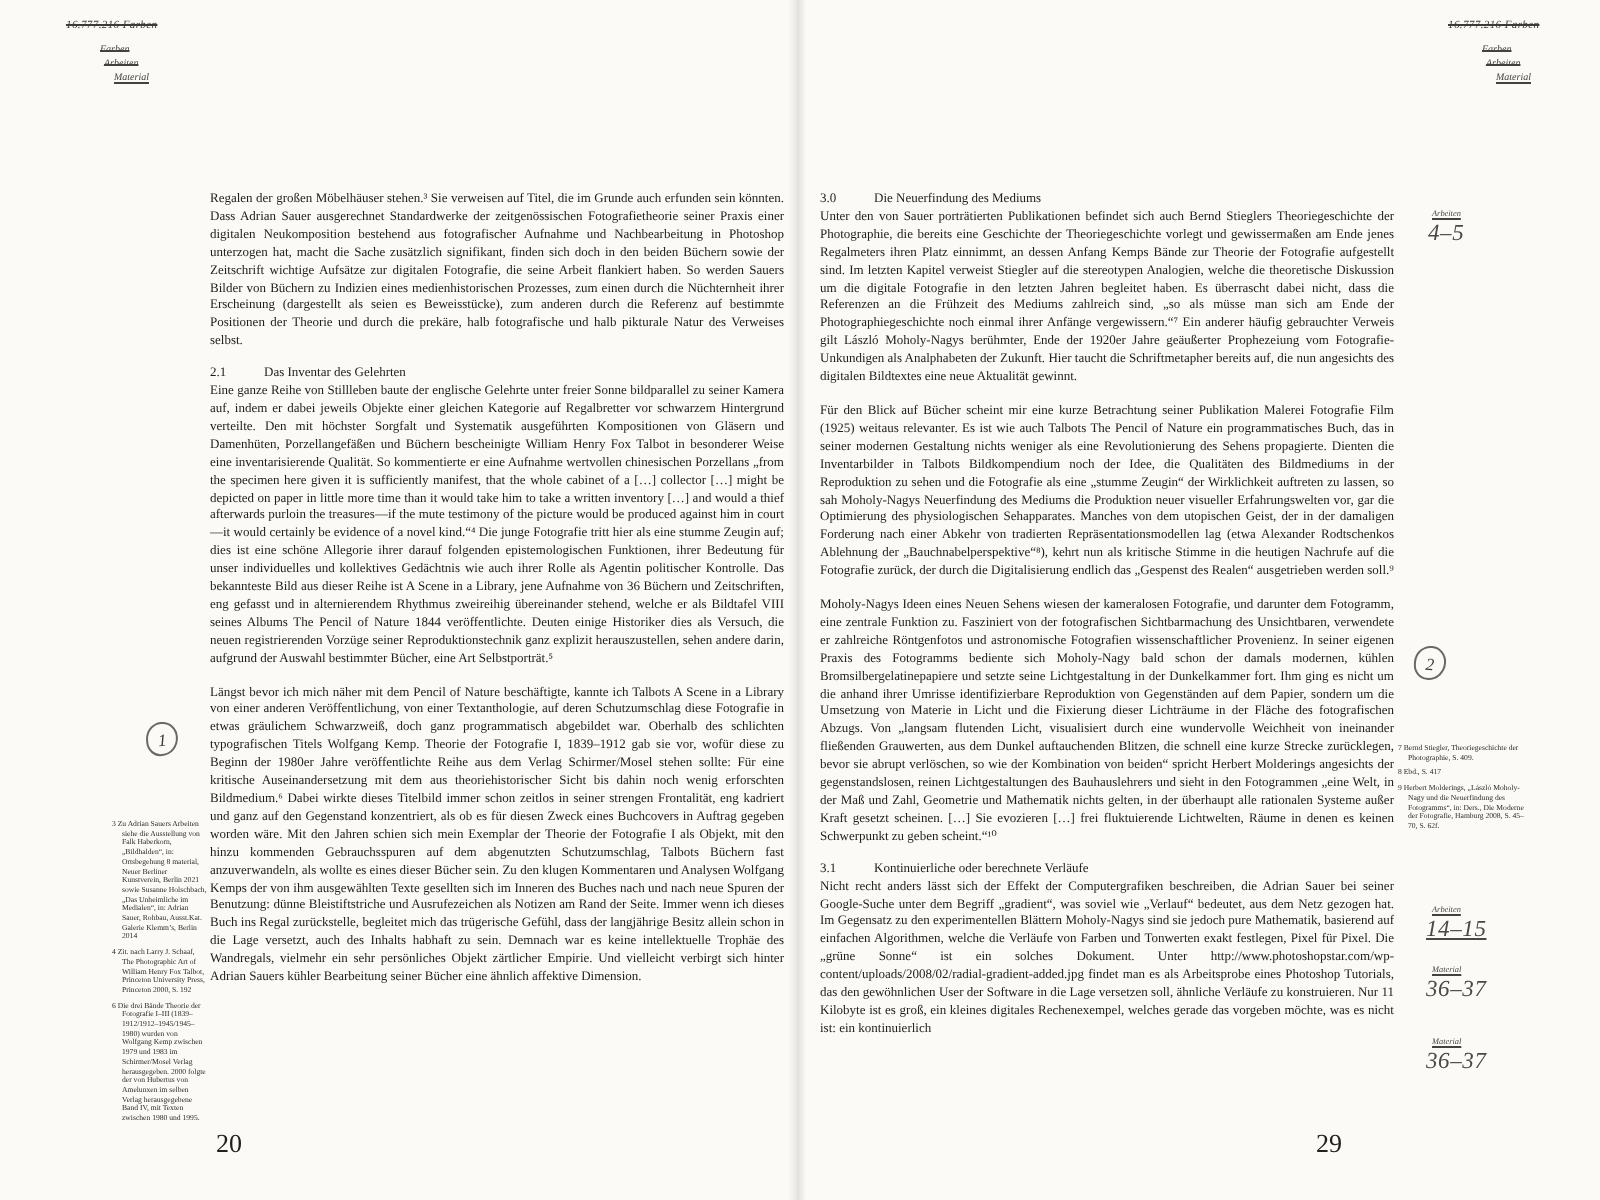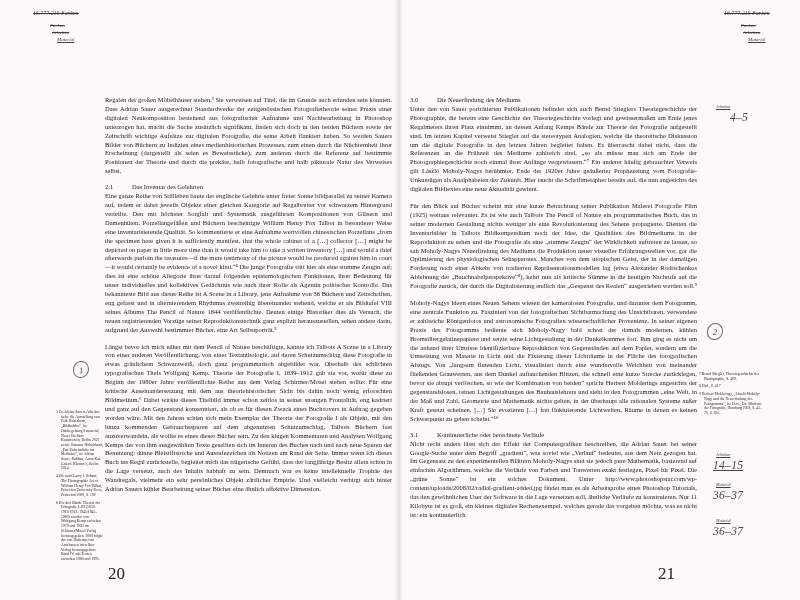--- a/index.html
+++ b/index.html
@@ -34,21 +34,21 @@
             display:flex; align-items:center; justify-content:center;
             font-style:italic; font-size:8.5px; color:#3d3b38; background:transparent; }
   .circle-1 { left:73px;  top:361px; width:16px; height:17px; transform:rotate(-5deg); }
   .circle-2 { left:707px; top:323px; width:16px; height:17px; transform:rotate(4deg); }
 
   
   .ref-label { position:absolute; font-size:4.2px; font-style:italic; color:#45423e;
                text-decoration:underline; text-decoration-thickness:0.5px; text-underline-offset:1px; }
   .ref-pages { position:absolute; font-size:11.5px; font-style:italic; color:#4a4844; letter-spacing:0.3px; }
 
-  .pagenum { position:absolute; font-size:17px; color:#22211f; }
+  .pagenum { position:absolute; font-size:13px; color:#22211f; }
 </style>
 </head>
 <body>
 
 <div class="spread">
 
   <div class="gutter"></div>
 
   <div class="annot run-title" style="left:33px; top:10px;">16.777.216 Farben</div>
   <div class="nav-item struck" style="left:50px; top:23px;">Farben</div>
@@ -81,21 +81,21 @@
   </div>
 
   <div class="pagenum" style="left:108px; top:564px;">20</div>
 
   <div class="annot run-title" style="left:724px; top:10px;">16.777.216 Farben</div>
   <div class="nav-item struck" style="left:741px; top:23px;">Farben</div>
   <div class="nav-item struck" style="left:743px; top:30px;">Arbeiten</div>
   <div class="nav-item under" style="left:748px; top:37px;">Material</div>
 
   <div class="ref-label" style="left:716px; top:104px;">Arbeiten</div>
-  <div class="ref-pages" style="left:714px; top:111px;margin-left:16px;">4–5</div>
+  <div class="ref-pages" style="left:714px; top:111px;">4–5</div>
 
   <div class="circle circle-2">
     <span>2</span>
   </div>
 
   <div class="fnblock" style="left:699px; top:372px; width:64px;">
     <div class="fn">
       <span class="fn-num">7</span>&nbsp;<span>Bernd Stiegler, Theoriegeschichte der Photographie, S. 409.</span>
     </div>
     <div class="fn">
@@ -121,15 +121,15 @@
     </div>
     <div class="para" style="margin-top:0;">Unter den von Sauer porträtierten Publikationen befindet sich auch Bernd Stieglers Theoriegeschichte der Photographie, die bereits eine Geschichte der Theoriegeschichte vorlegt und gewissermaßen am Ende jenes Regalmeters ihren Platz einnimmt, an dessen Anfang Kemps Bände zur Theorie der Fotografie aufgestellt sind. Im letzten Kapitel verweist Stiegler auf die stereotypen Analogien, welche die theoretische Diskussion um die digitale Fotografie in den letzten Jahren begleitet haben. Es überrascht dabei nicht, dass die Referenzen an die Frühzeit des Mediums zahlreich sind, „so als müsse man sich am Ende der Photographiegeschichte noch einmal ihrer Anfänge vergewissern.“⁷ Ein anderer häufig gebrauchter Verweis gilt László Moholy-Nagys berühmter, Ende der 1920er Jahre geäußerter Prophezeiung vom Fotografie-Unkundigen als Analphabeten der Zukunft. Hier taucht die Schriftmetapher bereits auf, die nun angesichts des digitalen Bildtextes eine neue Aktualität gewinnt.</div>
     <div class="para">Für den Blick auf Bücher scheint mir eine kurze Betrachtung seiner Publikation Malerei Fotografie Film (1925) weitaus relevanter. Es ist wie auch Talbots The Pencil of Nature ein programmatisches Buch, das in seiner modernen Gestaltung nichts weniger als eine Revolutionierung des Sehens propagierte. Dienten die Inventarbilder in Talbots Bildkompendium noch der Idee, die Qualitäten des Bildmediums in der Reproduktion zu sehen und die Fotografie als eine „stumme Zeugin“ der Wirklichkeit auftreten zu lassen, so sah Moholy-Nagys Neuerfindung des Mediums die Produktion neuer visueller Erfahrungswelten vor, gar die Optimierung des physiologischen Sehapparates. Manches von dem utopischen Geist, der in der damaligen Forderung nach einer Abkehr von tradierten Repräsentationsmodellen lag (etwa Alexander Rodtschenkos Ablehnung der „Bauchnabelperspektive“⁸), kehrt nun als kritische Stimme in die heutigen Nachrufe auf die Fotografie zurück, der durch die Digitalisierung endlich das „Gespenst des Realen“ ausgetrieben werden soll.⁹</div>
     <div class="para">Moholy-Nagys Ideen eines Neuen Sehens wiesen der kameralosen Fotografie, und darunter dem Fotogramm, eine zentrale Funktion zu. Fasziniert von der fotografischen Sichtbarmachung des Unsichtbaren, verwendete er zahlreiche Röntgenfotos und astronomische Fotografien wissenschaftlicher Provenienz. In seiner eigenen Praxis des Fotogramms bediente sich Moholy-Nagy bald schon der damals modernen, kühlen Bromsilbergelatinepapiere und setzte seine Lichtgestaltung in der Dunkelkammer fort. Ihm ging es nicht um die anhand ihrer Umrisse identifizierbare Reproduktion von Gegenständen auf dem Papier, sondern um die Umsetzung von Materie in Licht und die Fixierung dieser Lichträume in der Fläche des fotografischen Abzugs. Von „langsam flutenden Licht, visualisiert durch eine wundervolle Weichheit von ineinander fließenden Grauwerten, aus dem Dunkel auftauchenden Blitzen, die schnell eine kurze Strecke zurücklegen, bevor sie abrupt verlöschen, so wie der Kombination von beiden“ spricht Herbert Molderings angesichts der gegenstandslosen, reinen Lichtgestaltungen des Bauhauslehrers und sieht in den Fotogrammen „eine Welt, in der Maß und Zahl, Geometrie und Mathematik nichts gelten, in der überhaupt alle rationalen Systeme außer Kraft gesetzt scheinen. […] Sie evozieren […] frei fluktuierende Lichtwelten, Räume in denen es keinen Schwerpunkt zu geben scheint.“¹⁰</div>
     <div class="heading">
       <span class="h-num">3.1</span><span>Kontinuierliche oder berechnete Verläufe</span>
     </div>
     <div class="para" style="margin-top:0;">Nicht recht anders lässt sich der Effekt der Computergrafiken beschreiben, die Adrian Sauer bei seiner Google-Suche unter dem Begriff „gradient“, was soviel wie „Verlauf“ bedeutet, aus dem Netz gezogen hat. Im Gegensatz zu den experimentellen Blättern Moholy-Nagys sind sie jedoch pure Mathematik, basierend auf einfachen Algorithmen, welche die Verläufe von Farben und Tonwerten exakt festlegen, Pixel für Pixel. Die „grüne Sonne“ ist ein solches Dokument. Unter http://www.photoshopstar.com/wp-content/uploads/2008/02/radial-gradient-added.jpg findet man es als Arbeitsprobe eines Photoshop Tutorials, das den gewöhnlichen User der Software in die Lage versetzen soll, ähnliche Verläufe zu konstruieren. Nur 11 Kilobyte ist es groß, ein kleines digitales Rechenexempel, welches gerade das vorgeben möchte, was es nicht ist: ein kontinuierlich</div>
   </div>
 
-  <div class="pagenum" style="left:658px; top:564px;">21</div>
+  <div class="pagenum" style="left:658px; top:564px;">29</div>
 
 </div>
 
 </body></html>

